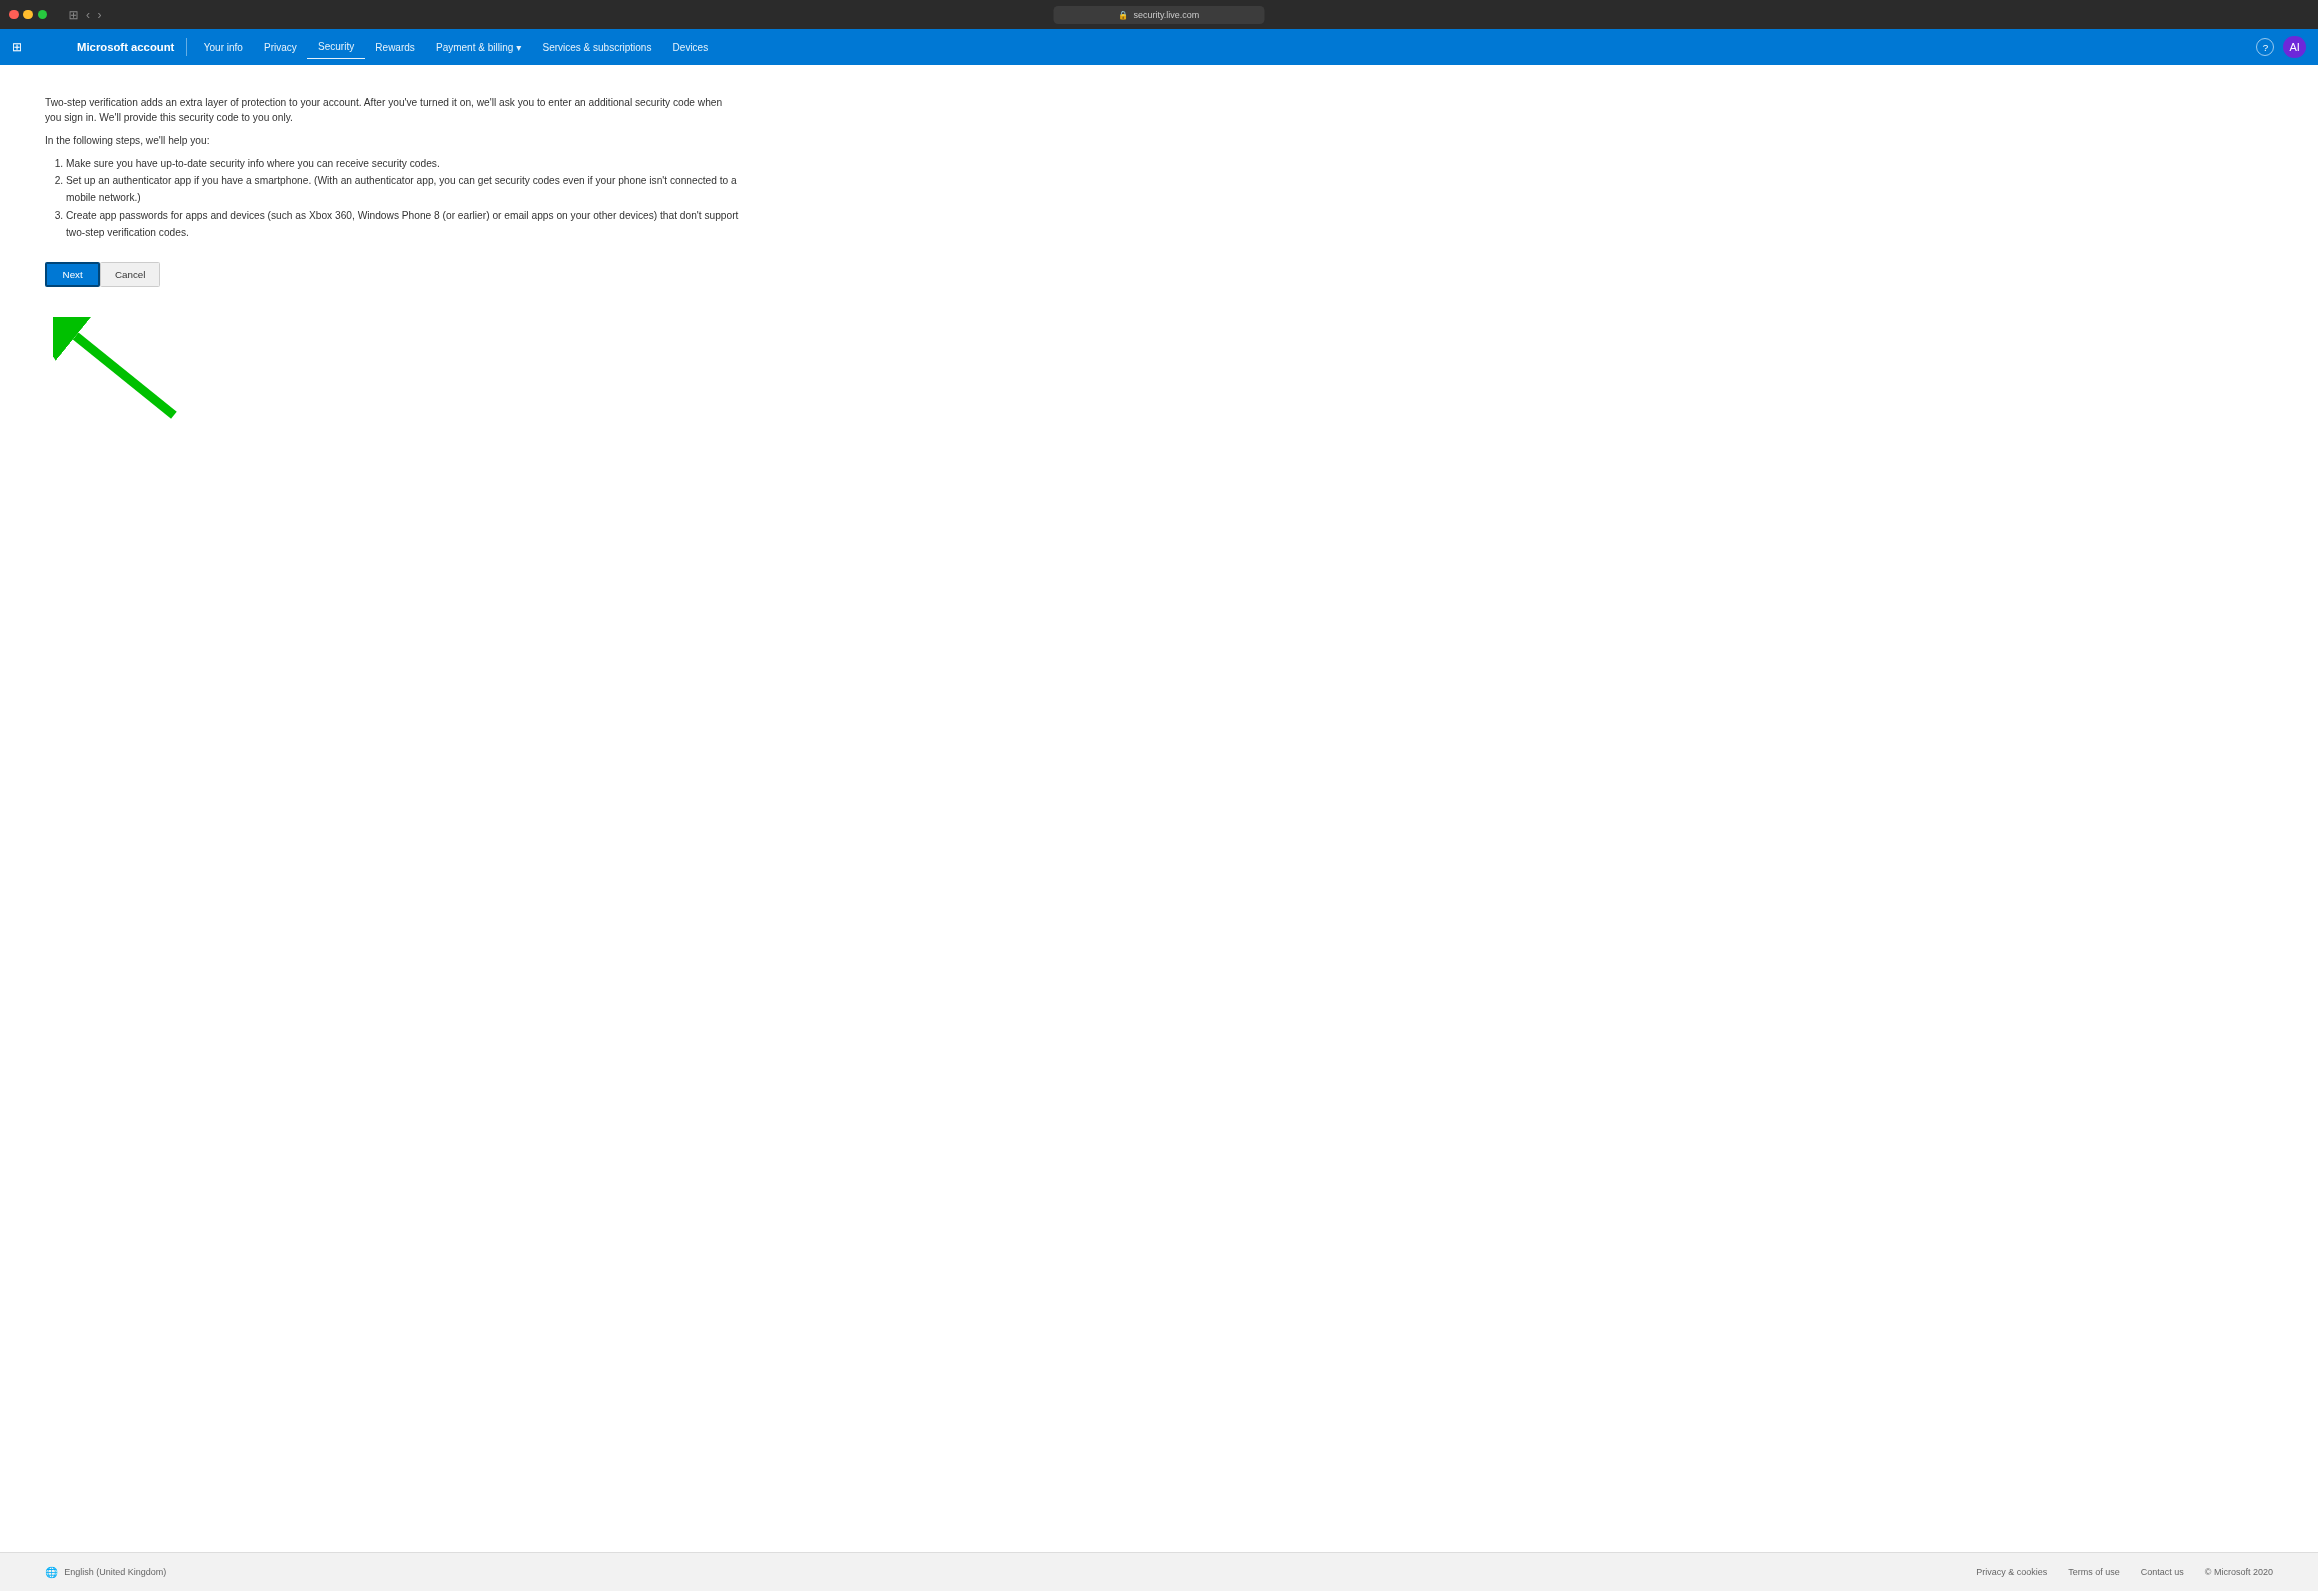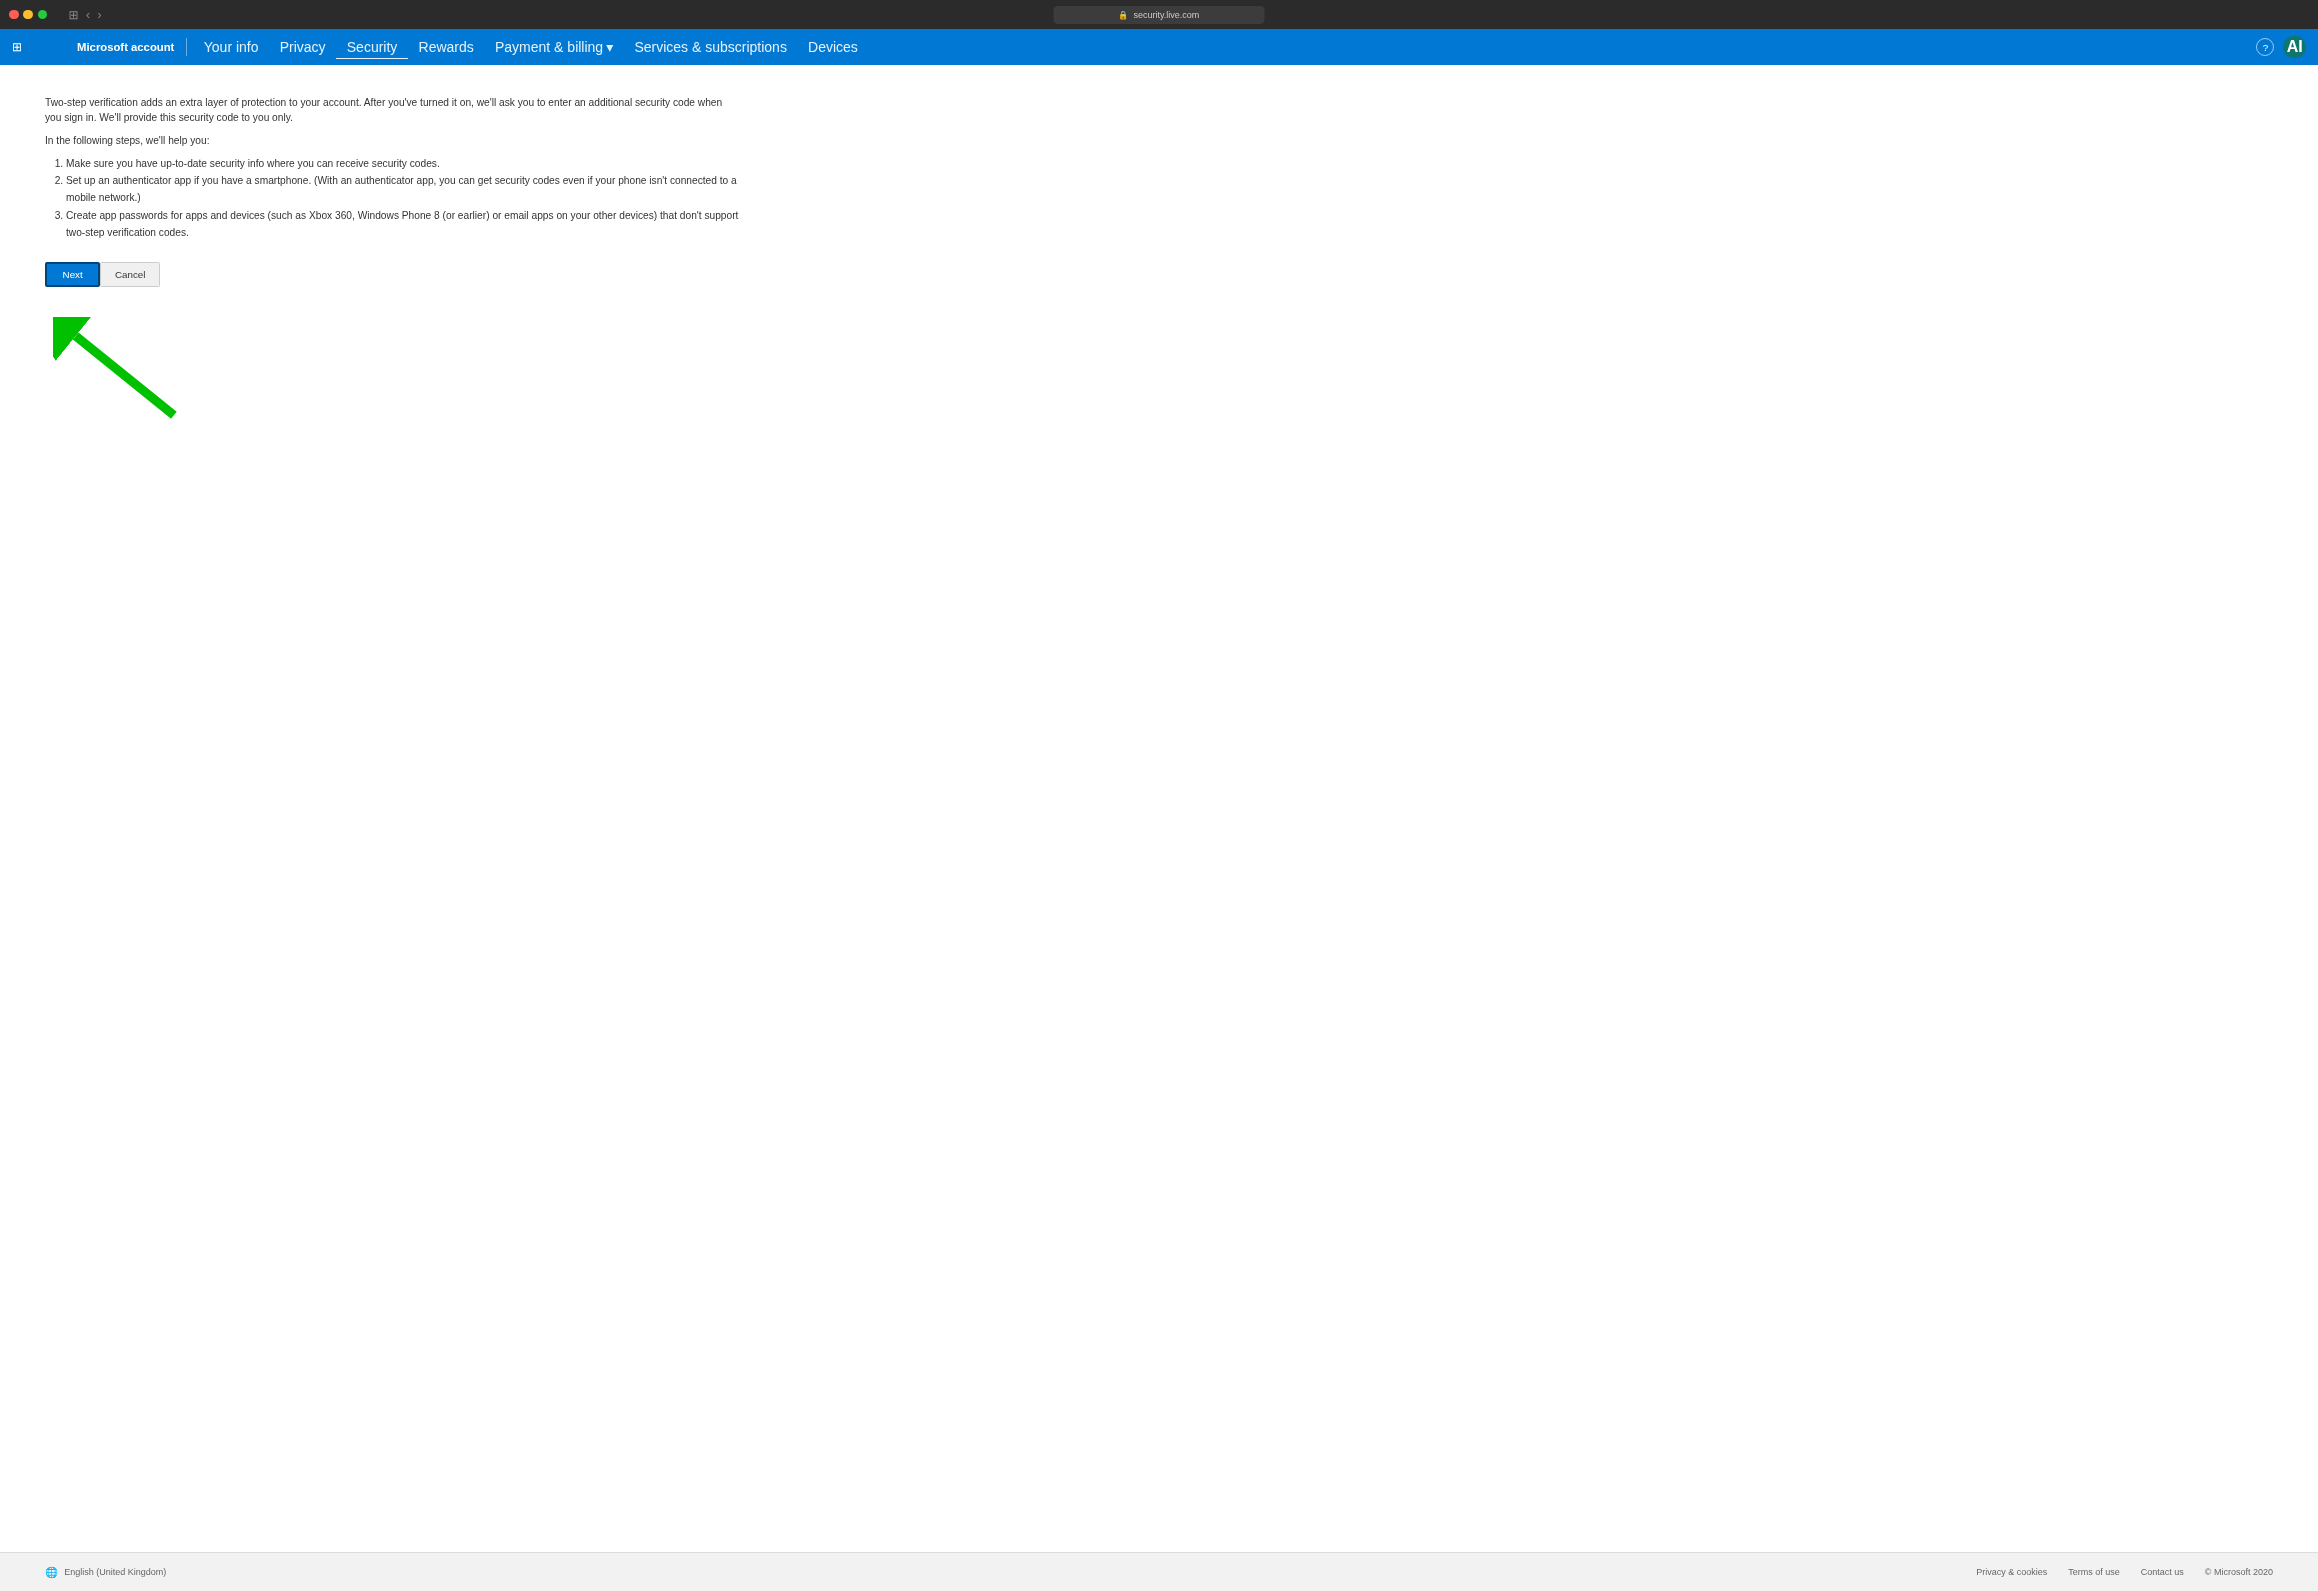--- a/index.html
+++ b/index.html
@@ -70,34 +70,34 @@
     .nav-divider {
       width: 0.8px;
       height: 18px;
       background: rgba(255,255,255,0.4);
       margin-right: 6px;
     }
     .nav-links { display: flex; align-items: center; flex: 1; gap: 0; }
     .nav-link {
       color: white;
       text-decoration: none;
-      font-size: 14px;
+      font-size: 10px;
       padding: 0 10.6px;
       height: 24px;
       display: flex;
       align-items: center;
       white-space: nowrap;
       cursor: pointer;
       opacity: 0.9;
     }
     .nav-link.active { border-bottom: 1.5px solid white; }
     .nav-link-dropdown { display: flex; align-items: flex-end; gap: 3px; }
     .nav-right { display: flex; align-items: center; gap: 9px; margin-left: auto; }
     .nav-help { color: white; width: 18px; height: 18px; border-radius: 50%; border: 0.8px solid rgba(255,255,255,0.6); display: flex; align-items: center; justify-content: center; font-size: 9.8px; cursor: pointer; }
-    .nav-avatar { width: 22.6px; height: 22.6px; border-radius: 50%; background: #0f766e; display: flex; align-items: center; justify-content: center; color: white; font-size: 16px; font-weight: bold; cursor: pointer; }
+    .nav-avatar { width: 22.6px; height: 22.6px; border-radius: 50%; background: #6d28d9; display: flex; align-items: center; justify-content: center; color: white; font-size: 11px; font-weight: normal; cursor: pointer; }
 
     
     .main-content {
       padding: 30px 45px;
       min-height: calc(100vh - 29px - 36px - 39px);
       background: #fff;
     }
     .page-title {
       font-size: 21px;
       font-weight: 300;

